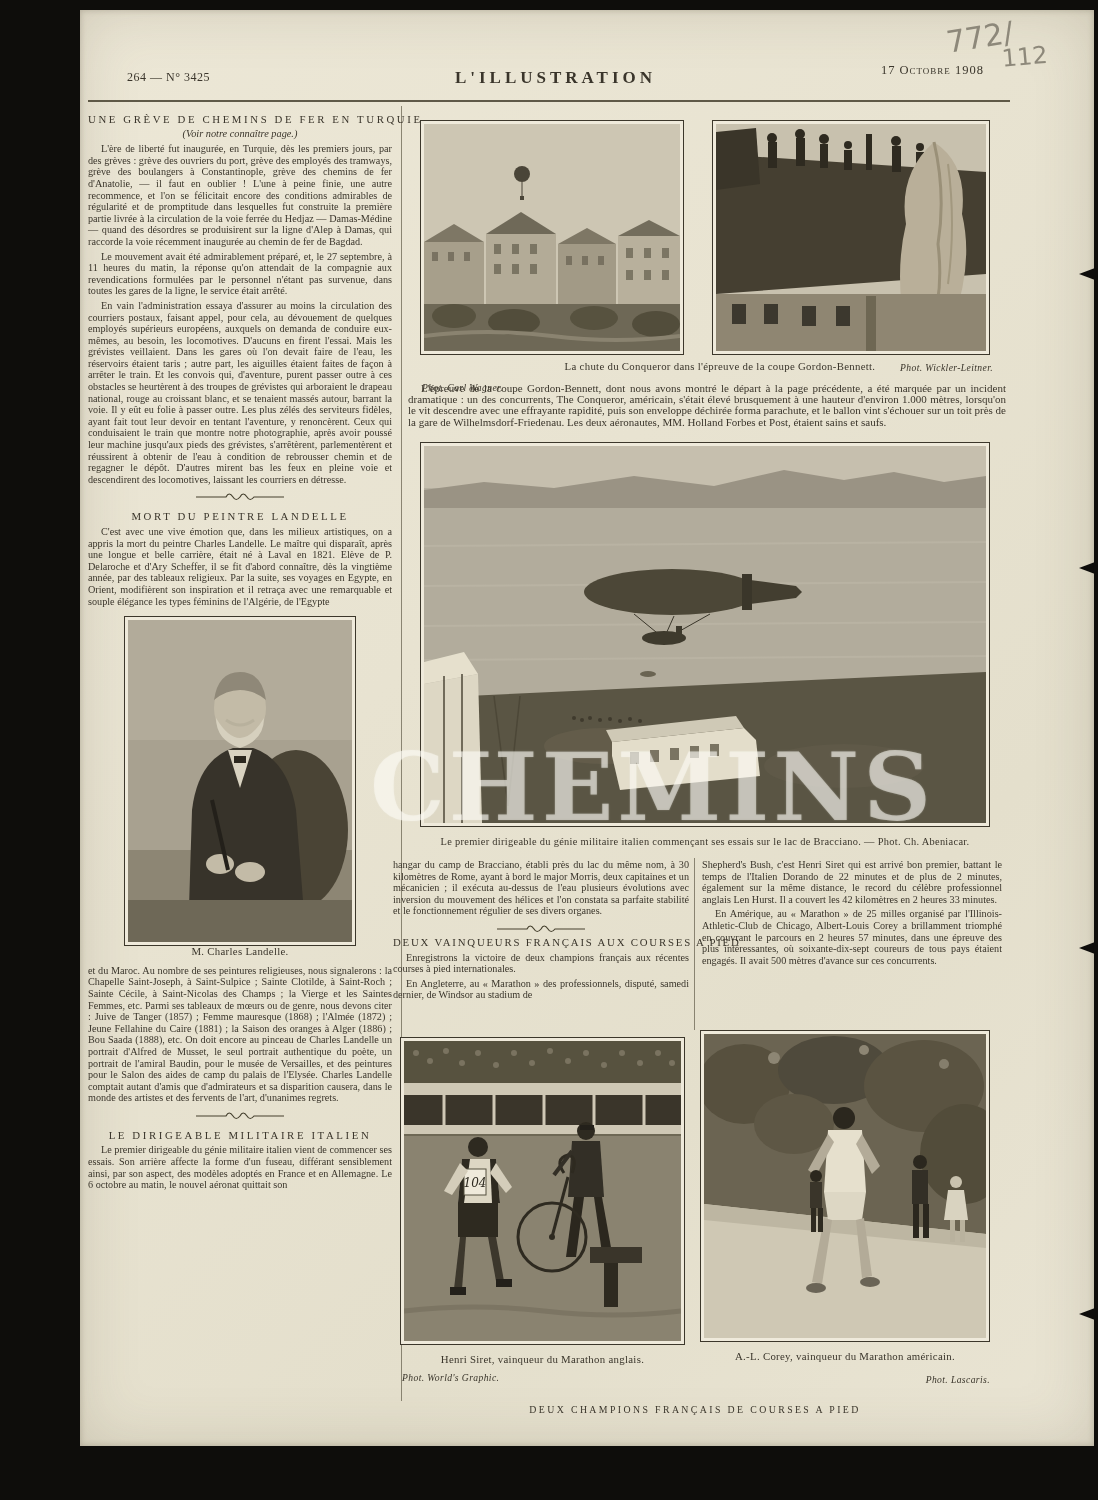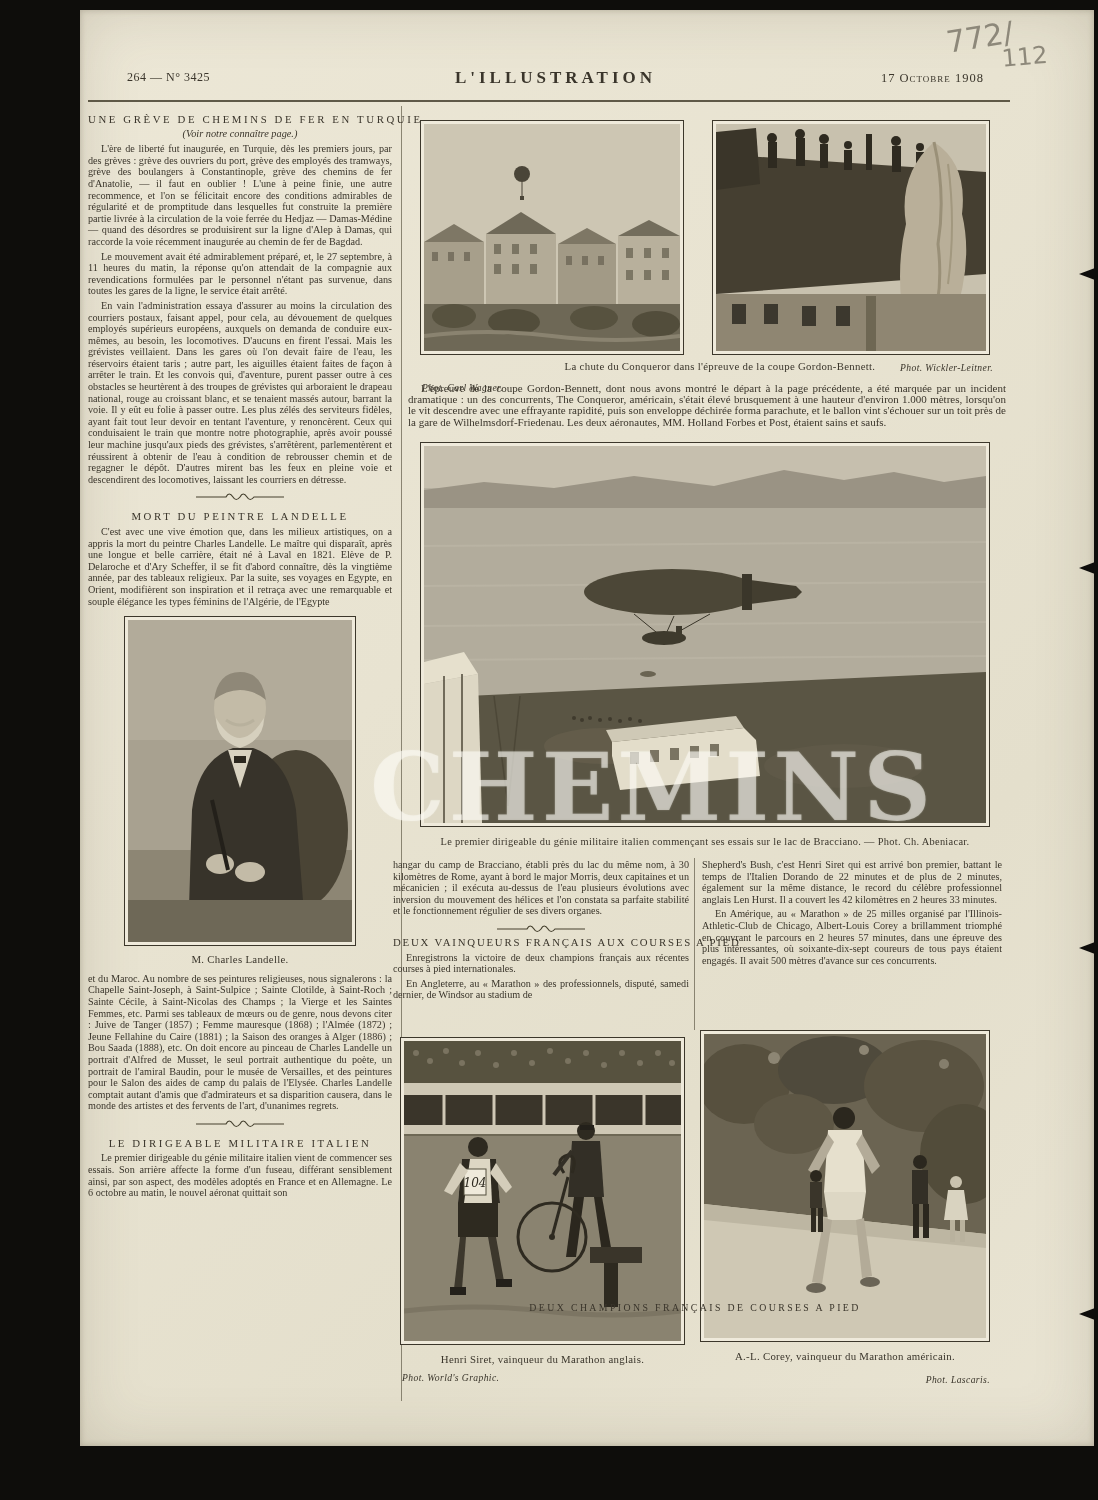--- a/index.html
+++ b/index.html
@@ -42,21 +42,21 @@
   .notch{width:0;height:0;border-top:6px solid transparent;border-bottom:6px solid transparent;
          border-right:16px solid #0e0d0b;right:-1px;}
 </style>
 </head>
 <body>
 
 <div class="paper">
 
   <div class="abs hdr-small" style="left:28px;top:60px;margin-left:19px;">264 — N° 3425</div>
   <div class="abs hdr-title" style="left:0;right:95px;top:58px;">L'ILLUSTRATION</div>
-  <div class="abs hdr-date" style="right:110px;top:61px;text-align:center;">17 Octobre 1908</div>
+  <div class="abs hdr-date" style="right:110px;top:53px;text-align:center;">17 Octobre 1908</div>
   <div class="abs hdr-rule" style="left:8px;top:90px;width:922px;"></div>
 
   <div class="abs handw" style="left:868px;top:12px;">
     <span>772/</span>
     <span class="hw2">112</span>
   </div>
 
   <div class="abs vrule" style="left:321px;top:96px;height:1295px;"></div>
 
   <div class="abs col" style="left:8px;top:94px;width:304px;">
@@ -83,21 +83,21 @@
         <ellipse cx="112" cy="88" rx="26" ry="33" fill="#c3bba7"></ellipse>
         <path d="M86,80 Q90,52 112,52 Q134,52 138,80 Q126,70 112,70 Q98,70 86,80" fill="#8f8878"></path>
         <path d="M88,98 Q112,138 136,98 Q136,120 112,128 Q88,120 88,98" fill="#d6d0be"></path>
         <path d="M98,100 Q112,110 126,100" fill="none" stroke="#b8b19d" stroke-width="3"></path>
         <ellipse cx="92" cy="244" rx="14" ry="10" fill="#c3bba7"></ellipse>
         <ellipse cx="122" cy="252" rx="15" ry="10" fill="#c3bba7"></ellipse>
         <line x1="84" y1="180" x2="100" y2="250" stroke="#23201a" stroke-width="4"></line>
         <rect x="0" y="280" width="224" height="42" fill="#6e6857"></rect>
       </svg>
     </div>
-    <div class="capt capt-center" style="margin-top:8px;">M. Charles Landelle.</div>
+    <div class="capt capt-center" style="">M. Charles Landelle.</div>
 
     <p class="noindent" style="margin-top:7px;">et du Maroc. Au nombre de ses peintures religieuses, nous signalerons : la Chapelle Saint-Joseph, à Saint-Sulpice ; Sainte Clotilde, à Saint-Roch ; Sainte Cécile, à Saint-Nicolas des Champs ; la Vierge et les Saintes Femmes, etc. Parmi ses tableaux de mœurs ou de genre, nous devons citer : Juive de Tanger (1857) ; Femme mauresque (1868) ; l'Almée (1872) ; Jeune Fellahine du Caire (1881) ; la Saison des oranges à Alger (1886) ; Bou Saada (1888), etc. On doit encore au pinceau de Charles Landelle un portrait d'Alfred de Musset, le seul portrait authentique du poète, un portrait de l'amiral Baudin, pour le musée de Versailles, et des peintures pour le Salon des aides de camp du palais de l'Elysée. Charles Landelle comptait autant d'amis que d'admirateurs et sa disparition causera, dans le monde des artistes et des fervents de l'art, d'unanimes regrets.</p>
     <svg class="squig" width="92" height="9" viewBox="0 0 92 9">
       <path d="M2,5 h30 q3,-6 7,0 q3,5 7,0 q3,-6 7,0 q3,5 7,0 h30" fill="none" stroke="#46412f" stroke-width="1.2"></path>
     </svg>
     <h2 class="atitle">LE DIRIGEABLE MILITAIRE ITALIEN</h2>
     <p>Le premier dirigeable du génie militaire italien vient de commencer ses essais. Son arrière affecte la forme d'un fuseau, différant sensiblement ainsi, par son aspect, des modèles adoptés en France et en Allemagne. Le 6 octobre au matin, le nouvel aéronat quittait son</p>
   </div>
 
   <div class="photo abs" style="left:340px;top:110px;width:264px;height:235px;">
@@ -364,21 +364,21 @@
         <rect x="106" y="148" width="12" height="26" fill="#3a352a"></rect>
         <rect x="107" y="174" width="5" height="24" fill="#2e2a20"></rect>
         <rect x="114" y="174" width="5" height="24" fill="#2e2a20"></rect>
       </g>
     </svg>
   </div>
 
   <div class="abs capt capt-center" style="left:320px;width:285px;top:1343px;">Henri Siret, vainqueur du Marathon anglais.</div>
   <div class="abs capt capt-center" style="left:620px;width:290px;top:1340px;">A.-L. Corey, vainqueur du Marathon américain.</div>
   <div class="abs credit" style="left:322px;top:1362px;">Phot. World's Graphic.</div>
-  <div class="abs caps-line" style="left:330px;width:570px;top:1292px;font-family:Liberation Serif, serif;">DEUX CHAMPIONS FRANÇAIS DE COURSES A PIED</div>
+  <div class="abs caps-line" style="left:330px;width:570px;top:1394px;font-family:Liberation Serif, serif;">DEUX CHAMPIONS FRANÇAIS DE COURSES A PIED</div>
   <div class="abs credit" style="right:104px;top:1364px;">Phot. Lascaris.</div>
 
   <div class="abs watermark" style="left:290px;top:722px;">CHEMINS</div>
 
   <div class="abs notch" style="top:258px;"></div>
   <div class="abs notch" style="top:552px;"></div>
   <div class="abs notch" style="top:932px;"></div>
   <div class="abs notch" style="top:1298px;"></div>
 </div>
 

